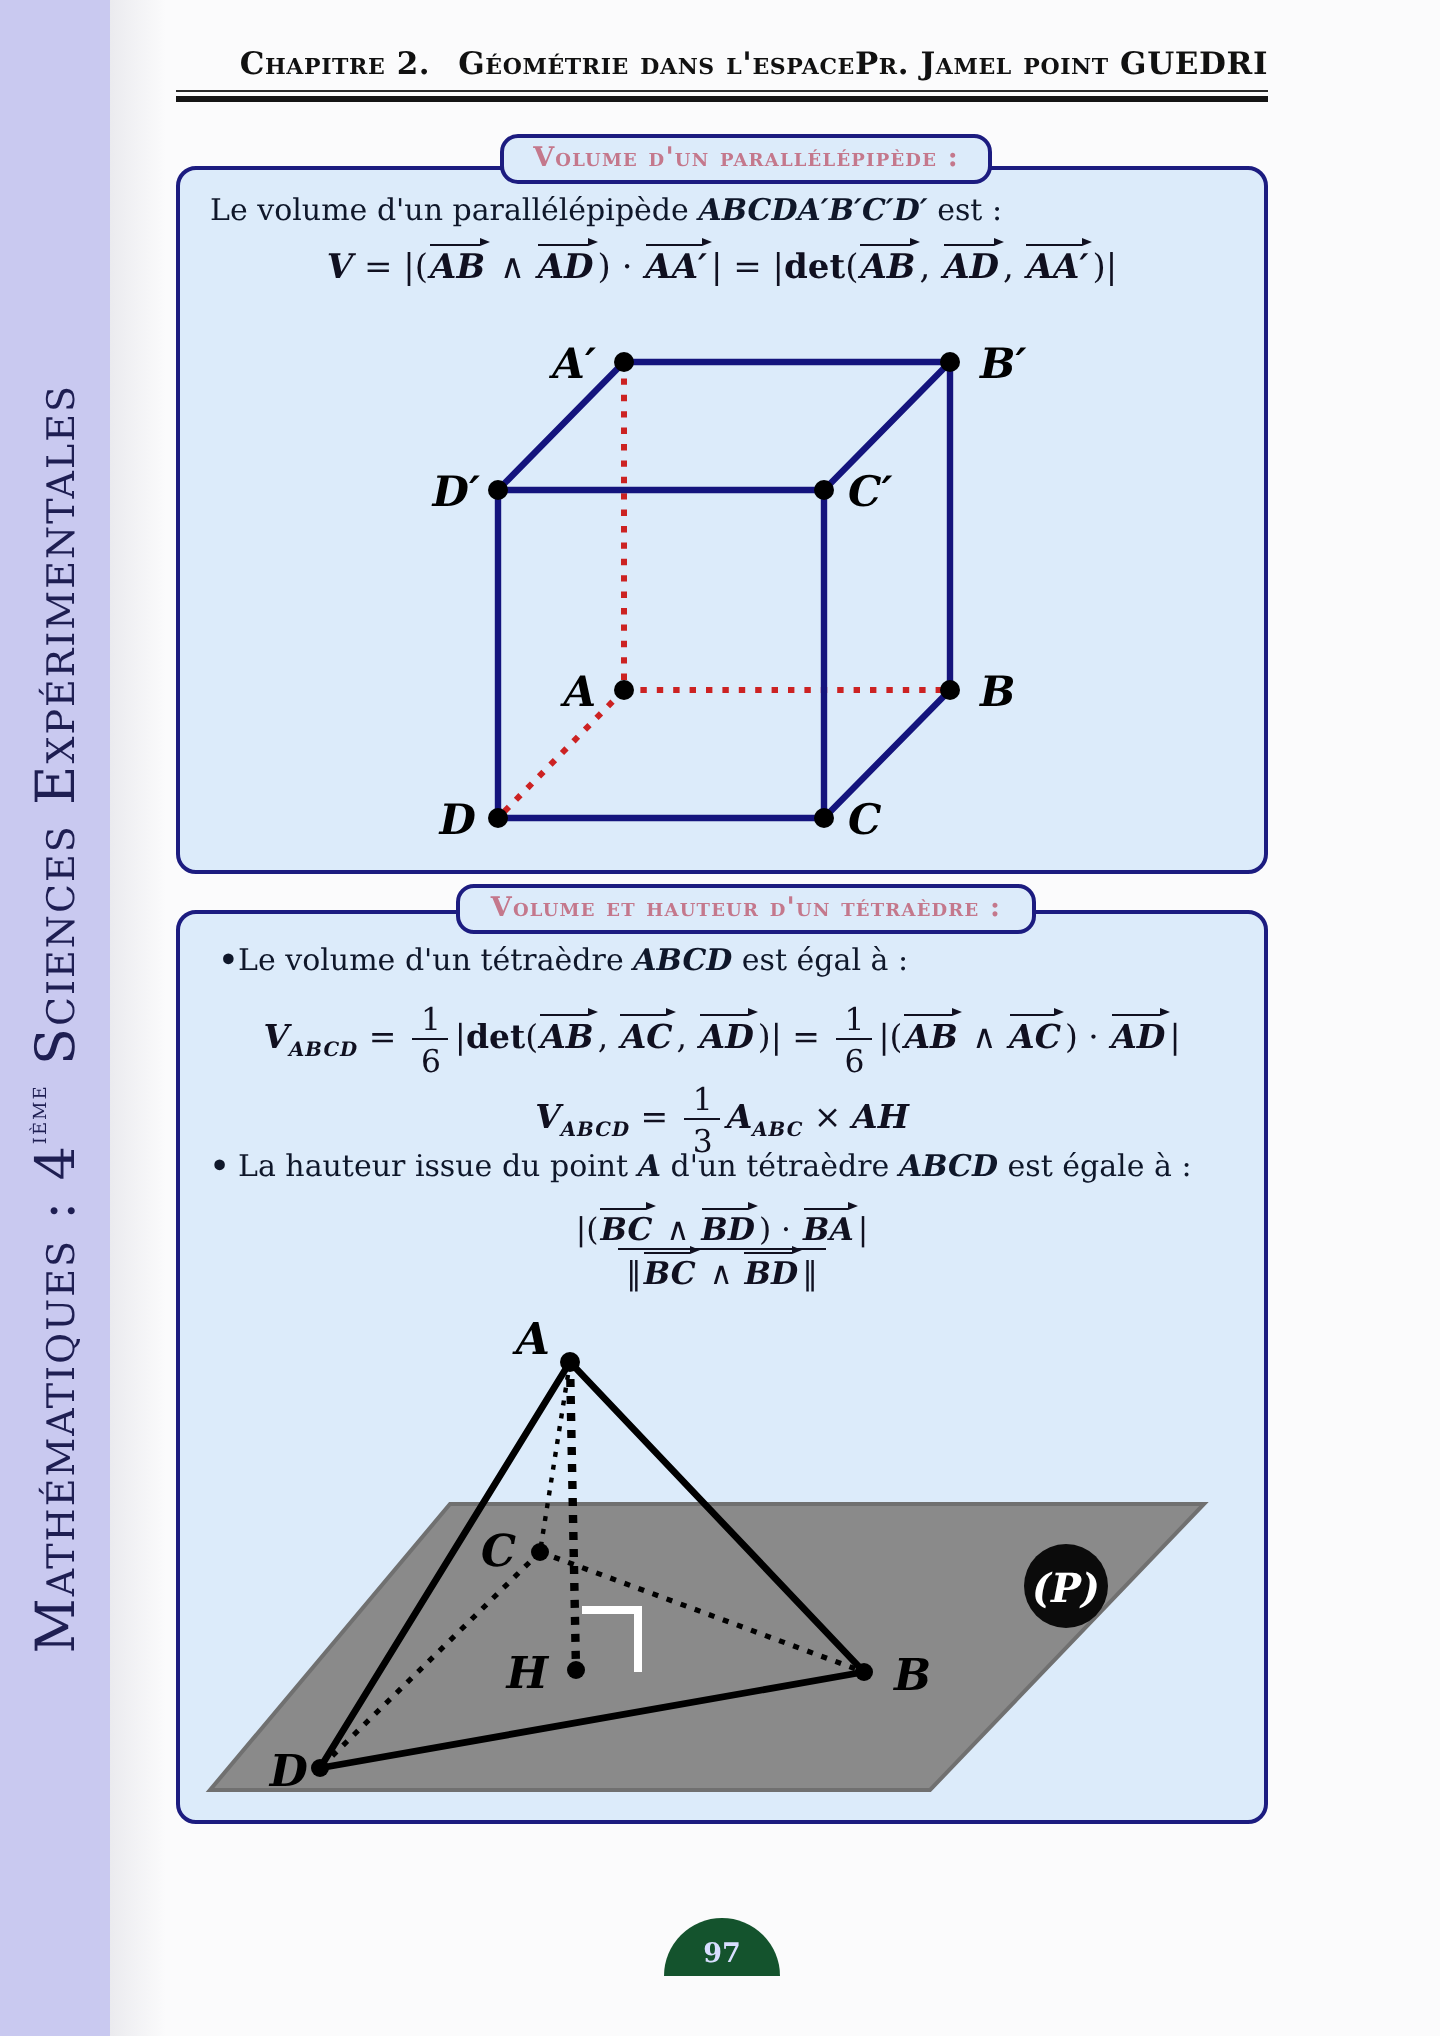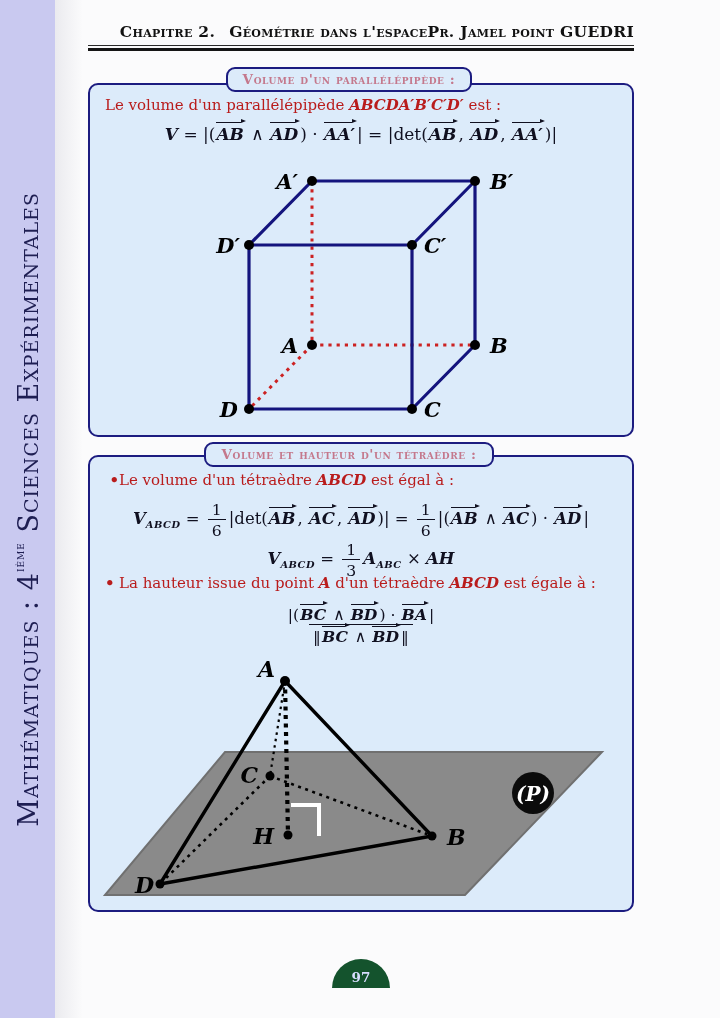--- a/index.html
+++ b/index.html
@@ -25,35 +25,35 @@
     justify-content:flex-end;align-items:baseline;
     font-variant:small-caps;font-weight:bold;font-size:15.5px;letter-spacing:0.3px;
     border-bottom:1.5px solid #2a2a2a;padding-bottom:4px;}
   .header .chapter-label{margin-right:14px;}
   .header-rule{position:absolute;left:88px;top:48px;width:546px;height:2.5px;background:#151515;}
   
   .cbox{position:absolute;left:88px;width:546px;background:#dcebfa;
     border:2.5px solid #1c1c80;border-radius:10px;box-sizing:border-box;}
   .box1{top:83px;height:354px;}
   .box2{top:455px;height:457px;}
-  .badge-row{position:absolute;left:76px;width:546px;display:flex;justify-content:center;z-index:5;}
+  .badge-row{position:absolute;left:100px;width:546px;display:flex;justify-content:center;z-index:5;}
   .badge-row.b1{top:67px;}
   .badge-row.b2{top:442px;}
   .badge{background:#dcebfa;border:2.2px solid #1c1c80;border-radius:9px;
     padding:2px 15px 3px;font-variant:small-caps;font-weight:bold;font-size:13.5px;
     letter-spacing:0.6px;color:#c4788c;white-space:nowrap;}
   
-  .textline{position:absolute;font-size:15px;color:#b91c1c;z-index:3;}
+  .textline{position:absolute;font-size:15px;color:#0f172a;z-index:3;}
   .bullet{display:inline-block;width:14px;font-weight:bold;}
   .mathline{position:absolute;left:0;right:0;text-align:center;font-size:16.5px;
     color:#101020;z-index:3;padding-top:6px;}
   
   .mt{font-style:normal;}
   .mi{font-style:italic;font-weight:bold;}
-  .mb{font-weight:normal;}
+  .mb{font-weight:bold;}
   .mscr{font-style:italic;font-weight:bold;}
   .msub{font-style:italic;font-weight:bold;font-size:0.6em;vertical-align:-4px;letter-spacing:0.5px;}
   .vec{font-style:italic;font-weight:bold;position:relative;display:inline-block;padding:1px 2px 0 1px;}
   .vec::before{content:"";position:absolute;left:1px;right:5px;top:-1px;border-top:1.4px solid currentColor;}
   .vec::after{content:"";position:absolute;right:0;top:-3.8px;width:0;height:0;
     border-style:solid;border-width:2.6px 0 2.6px 5.5px;
     border-color:transparent transparent transparent currentColor;}
   .frac{display:inline-flex;flex-direction:column;align-items:center;vertical-align:middle;
     margin:0 3px;line-height:1.15;font-size:0.95em;}
   .frac .num{padding:2px 4px 0;}

